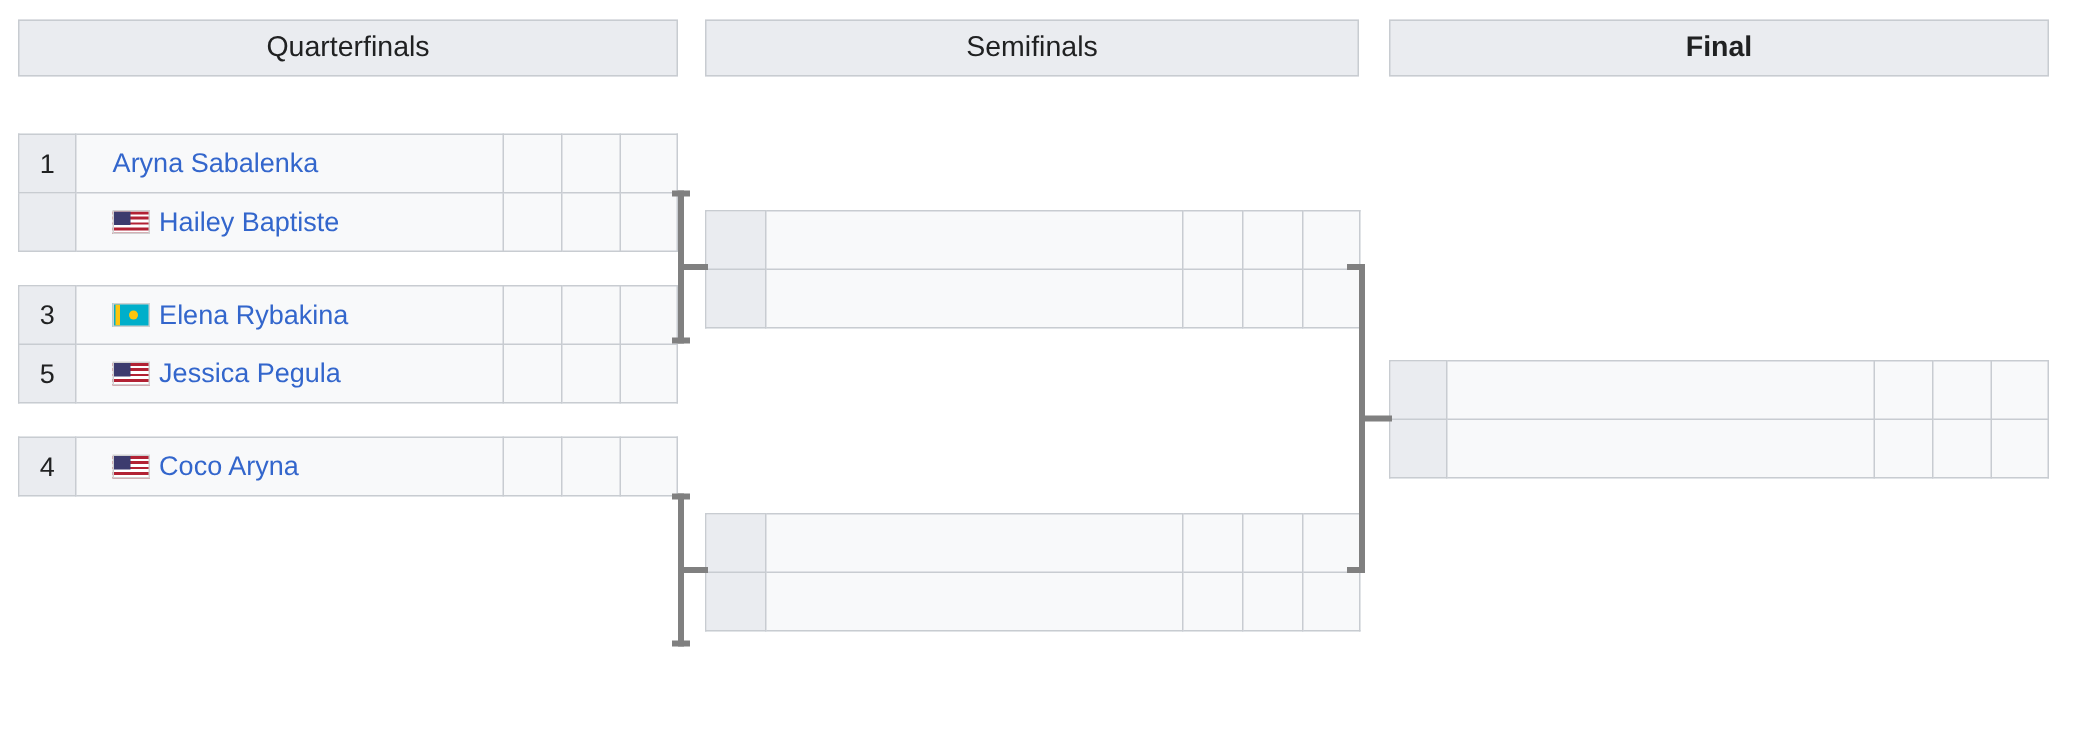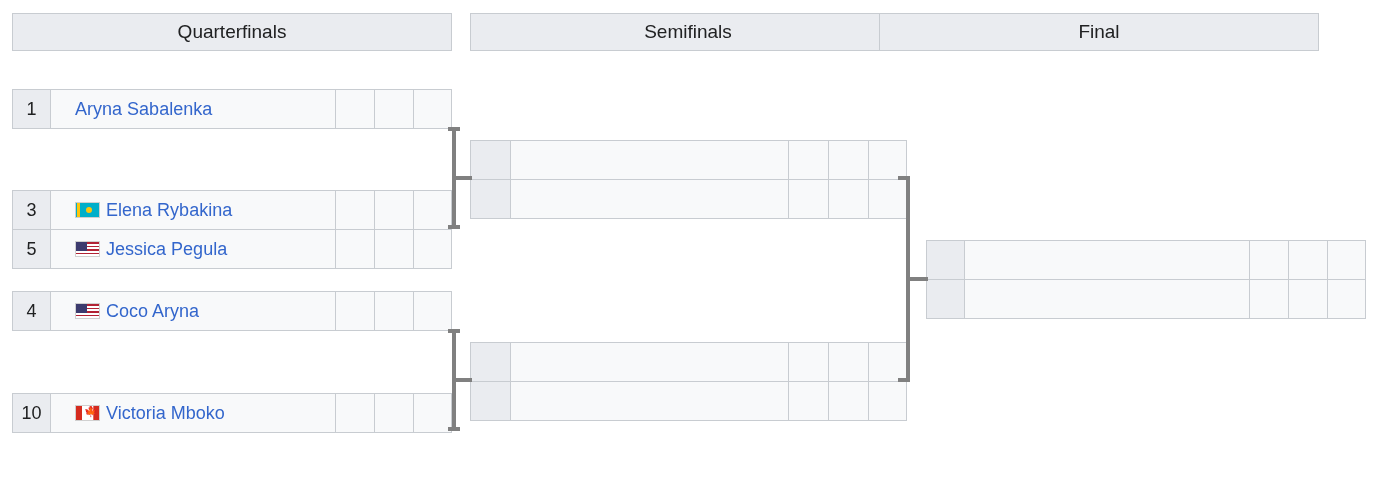--- a/index.html
+++ b/index.html
@@ -23,21 +23,21 @@
     border: 1px solid #c8ccd1;
     color: #202122;
     font-size: 19px;
     line-height: 36px;
     text-align: center;
     height: 38px;
     top: 13px;
   }
   #hdr-qf  { left: 12px;  width: 440px; }
   #hdr-sf  { left: 470px; width: 436px; }
-  #hdr-f   { left: 879px; width: 440px; }
+  #hdr-f   { left: 926px; width: 440px; font-weight: bold; }
 
   
   .match {
     position: absolute;
     box-sizing: border-box;
     border-collapse: collapse;
     table-layout: fixed;
     border: 1px solid #a2a9b1;
     background: #f8f9fa;
   }
@@ -191,20 +191,27 @@
       <col style="width:38px">
     </colgroup>
   <tbody>
     <tr>
       <td class="seed">1</td>
       <td class="player"><span class="pname">Aryna Sabalenka</span></td>
       <td class="score"></td>
       <td class="score"></td>
       <td class="score"></td>
     </tr>
+    <tr>
+      <td class="seed"></td>
+      <td class="player"><span class="flag flag-usa"></span><span class="pname">Hailey Baptiste</span></td>
+      <td class="score"></td>
+      <td class="score"></td>
+      <td class="score"></td>
+    </tr>
   </tbody>
 </table>
 
 <table class="match" style="left:12px; top:190px; width:440px;">
   <colgroup>
       <col style="width:38px">
       <col style="width:284px">
       <col style="width:39px">
       <col style="width:39px">
       <col style="width:38px">
@@ -248,27 +255,20 @@
 
 <table class="match" style="left:12px; top:393px; width:440px;">
   <colgroup>
       <col style="width:38px">
       <col style="width:284px">
       <col style="width:39px">
       <col style="width:39px">
       <col style="width:38px">
     </colgroup>
   <tbody>
-    <tr>
-      <td class="seed">10</td>
-      <td class="player"><span class="flag flag-can"></span><span class="pname">Victoria Mboko</span></td>
-      <td class="score"></td>
-      <td class="score"></td>
-      <td class="score"></td>
-    </tr>
   </tbody>
 </table>
 
 <table class="match" style="left:470px; top:140px; width:436px;">
   <colgroup>
       <col style="width:40px">
       <col style="width:278px">
       <col style="width:40px">
       <col style="width:40px">
       <col style="width:38px">

